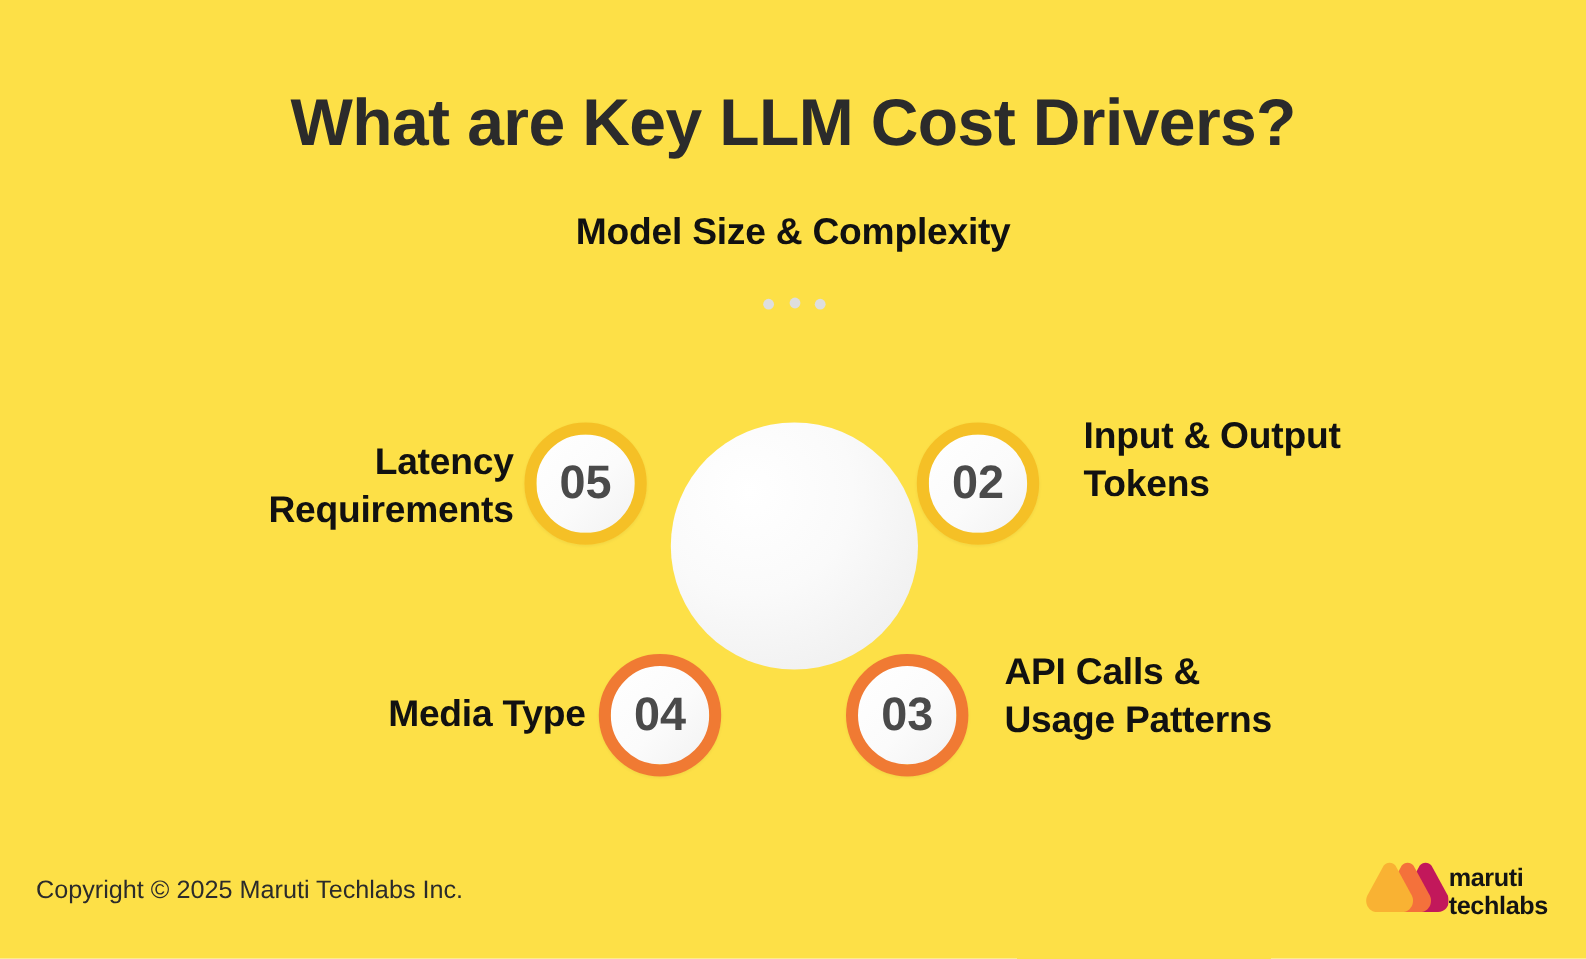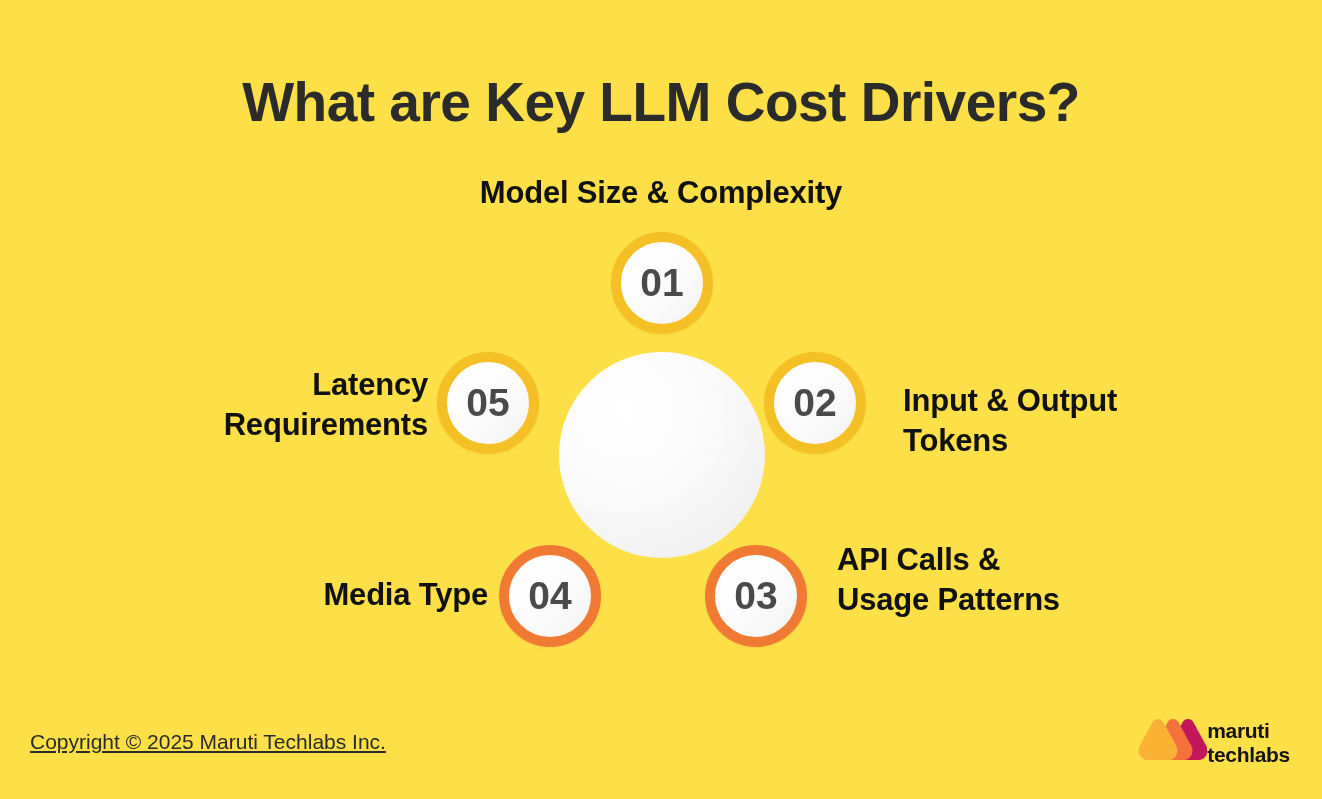--- a/index.html
+++ b/index.html
@@ -56,21 +56,21 @@
   .side-label {
     position:absolute; font-size:31px; font-weight:700;
     color:#111; line-height:1.3; letter-spacing:-0.2px;
   }
   .side-label.left  { text-align:right; }
   .side-label.right { text-align:left; }
 
   
   #copyright {
     position:absolute; left:30px; top:730px;
-    font-size:21px; font-weight:400; color:#2b2b2b;text-decoration:underline;
+    font-size:21px; font-weight:400; color:#2b2b2b;
   }
   #logo {
     position:absolute; right:32px; top:718px;
     display:flex; align-items:center; gap:0;
   }
   #logo-text {
     font-size:21px; font-weight:700; color:#141414;
     line-height:1.12; letter-spacing:-0.3px;
   }
 </style>
@@ -96,42 +96,39 @@
         <div class="ring-dot" style="left: 300px; top: 374.303px;"></div>
         <div class="ring-dot" style="left: 97px; top: 374.303px;"></div>
         <div class="ring-dot" style="left: 79.1796px; top: 362.73px;"></div>
         <div class="ring-dot" style="left: 62.6665px; top: 349.358px;"></div>
         <div class="ring-dot" style="left: -0.0639629px; top: 156.294px;"></div>
         <div class="ring-dot" style="left: 5.43553px; top: 135.77px;"></div>
         <div class="ring-dot" style="left: 13.0503px; top: 115.932px;"></div>
         <div class="ring-dot" style="left: 177.281px; top: -3.38794px;"></div>
       </div>
 
-    <div class="node" style="left:152px; top:-20px;">
-      <span>01</span>
-    </div>
 
     <div class="node" style="left:305px; top:100px;">
       <span>02</span>
     </div>
 
     <div class="node orange" style="left:246px; top:293px;text-align:center;">
       <span>03</span>
     </div>
 
     <div class="node orange" style="left:40px; top:293px;">
       <span>04</span>
     </div>
 
     <div class="node" style="left:-22px; top:100px;">
       <span>05</span>
     </div>
   </div>
 
-  <div class="side-label right" style="left:903px; top:381px; width:330px;">
+  <div class="side-label right" style="left:903px; top:343px; width:330px;">
     <div>Input &amp; Output</div>
     <div>Tokens</div>
   </div>
 
   <div class="side-label right" style="left:837px; top:540px; width:340px;">
     <div>API Calls &amp;</div>
     <div>Usage Patterns</div>
   </div>
 
   <div class="side-label left" style="left:170px; top:575px; width:318px;">

